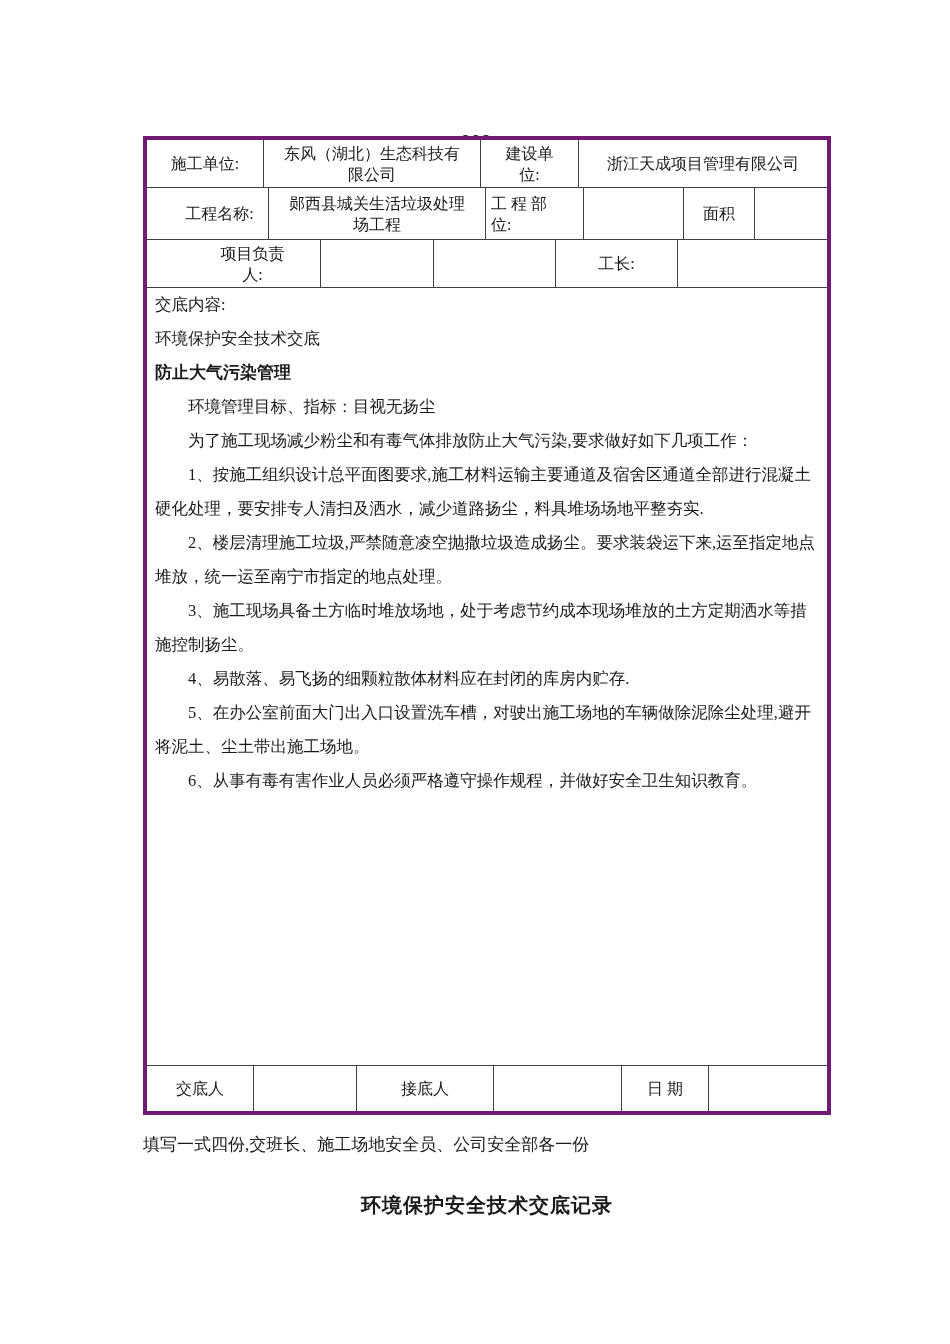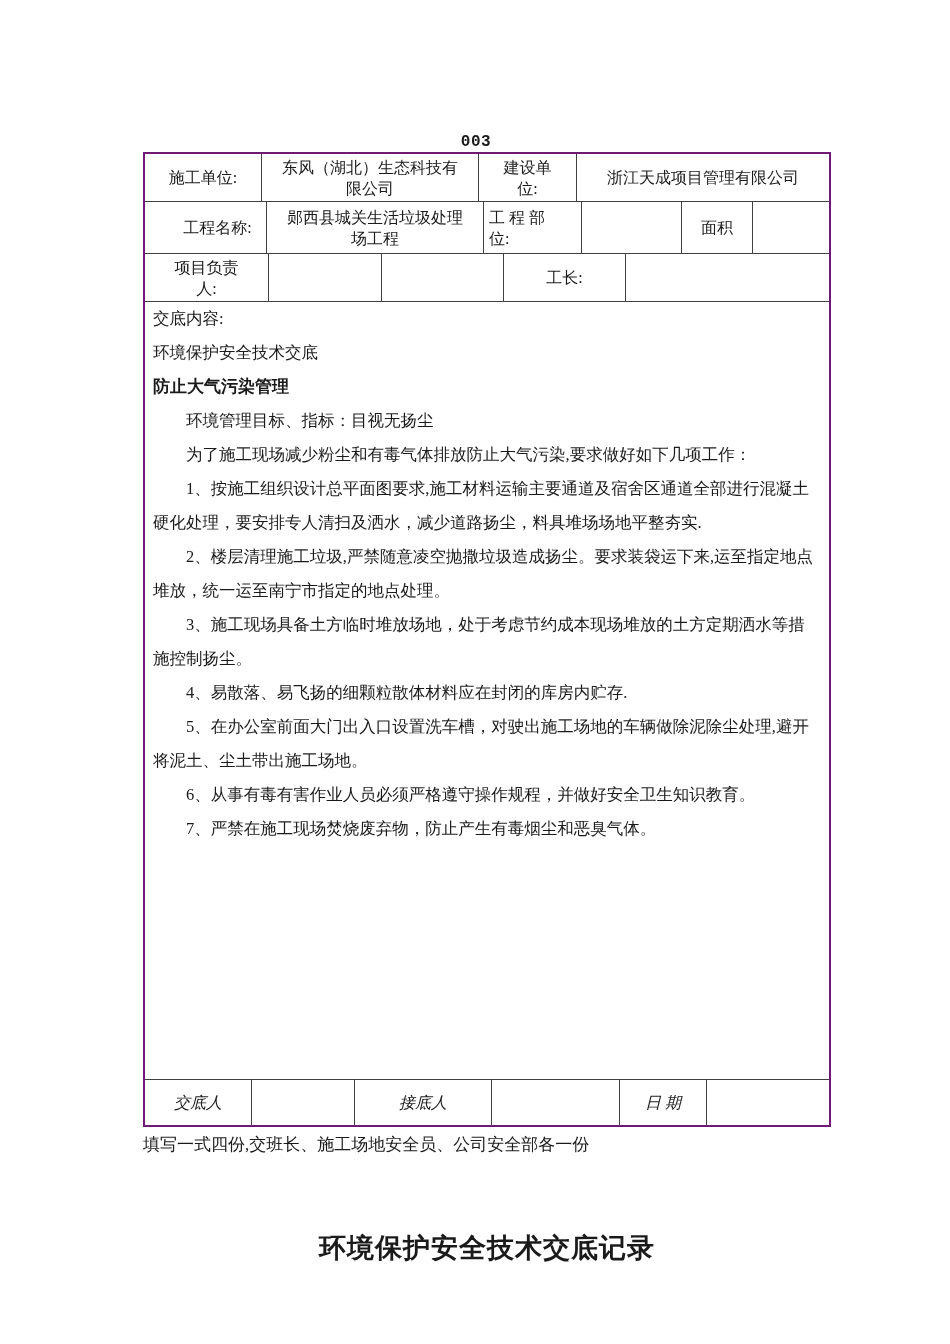--- a/index.html
+++ b/index.html
@@ -13,27 +13,27 @@
   }
   .page-num{
     position:absolute;
     top:133px; left:143px; width:688px;
     text-align:center; padding-right:22px; box-sizing:border-box;
     font-family:Liberation Mono, monospace;
     font-weight:700; font-size:16px; letter-spacing:0.5px;
   }
   .doc-table{
     position:absolute;
-    top:152px; left:143px; width:688px;
-    border:2px solid #701a75;
+    top:136px; left:143px; width:688px;
+    border:4px solid #701a75;
     box-sizing:border-box;
     background:#ffffff;
   }
   .trow{display:flex; border-bottom:1px solid #404040; box-sizing:border-box;}
-  .trow:last-child{border-bottom:none;font-style:italic;}
+  .trow:last-child{border-bottom:none;}
   .cell{
     border-right:1px solid #404040;
     box-sizing:border-box;
     display:flex; align-items:center; justify-content:center;
     text-align:center;
     font-size:16px; line-height:21px;
     white-space:pre-line;
     padding:2px 3px;
     flex:0 0 auto;
   }
@@ -53,23 +53,23 @@
   .content-cell p{margin:0; padding:0; line-height:34px;}
   .content-cell .indent{text-indent:2em;}
   .content-cell .bold-head{font-weight:700; font-size:17px;}
   .copies-note{
     position:absolute;
     top:1133px; left:143px; width:688px;
     font-size:17px; line-height:24px;
   }
   .doc-title{
     position:absolute;
-    top:1230px; left:143px; width:688px;
+    top:1192px; left:143px; width:688px;
     text-align:center;
-    font-size:27px; font-weight:700;
+    font-size:20px; font-weight:700;
     letter-spacing:1px;
   }
 </style>
 </head>
 <body>
 
 <div class="page-num">003</div>
 
 <div class="doc-table">
 
@@ -87,42 +87,41 @@
     <div class="cell" style="width:217px;">郧西县城关生活垃圾处理
 场工程</div>
     <div class="cell left" style="width:98px;">工 程 部
 位:</div>
     <div class="cell" style="width:100px;"></div>
     <div class="cell" style="width:71px;">面积</div>
     <div class="cell grow"></div>
   </div>
 
   <div class="trow r3">
-    <div class="cell" style="width:124px;">项目负责
+    <div class="cell" style="width:136px;margin-left:38px;">项目负责
 人:</div>
     <div class="cell" style="width:113px;"></div>
     <div class="cell" style="width:122px;"></div>
     <div class="cell" style="width:122px;">工长:</div>
     <div class="cell grow"></div>
   </div>
 
   <div class="trow content-row">
     <div class="content-cell">
       <p>交底内容:</p>
       <p>环境保护安全技术交底</p>
       <p class="bold-head">防止大气污染管理</p>
       <p class="indent">环境管理目标、指标：目视无扬尘</p>
       <p class="indent">为了施工现场减少粉尘和有毒气体排放防止大气污染,要求做好如下几项工作：</p>
       <p class="indent">1、按施工组织设计总平面图要求,施工材料运输主要通道及宿舍区通道全部进行混凝土硬化处理，要安排专人清扫及洒水，减少道路扬尘，料具堆场场地平整夯实.</p>
       <p class="indent">2、楼层清理施工垃圾,严禁随意凌空抛撒垃圾造成扬尘。要求装袋运下来,运至指定地点堆放，统一运至南宁市指定的地点处理。</p>
       <p class="indent">3、施工现场具备土方临时堆放场地，处于考虑节约成本现场堆放的土方定期洒水等措施控制扬尘。</p>
       <p class="indent">4、易散落、易飞扬的细颗粒散体材料应在封闭的库房内贮存.</p>
       <p class="indent">5、在办公室前面大门出入口设置洗车槽，对驶出施工场地的车辆做除泥除尘处理,避开将泥土、尘土带出施工场地。</p>
       <p class="indent">6、从事有毒有害作业人员必须严格遵守操作规程，并做好安全卫生知识教育。</p>
-      <p class="indent">7、严禁在施工现场焚烧废弃物，防止产生有毒烟尘和恶臭气体。</p>
     </div>
   </div>
 
   <div class="trow r5">
     <div class="cell" style="width:107px;">交底人</div>
     <div class="cell" style="width:103px;"></div>
     <div class="cell" style="width:137px;">接底人</div>
     <div class="cell" style="width:128px;"></div>
     <div class="cell" style="width:87px;">日 期</div>
     <div class="cell grow"></div>

